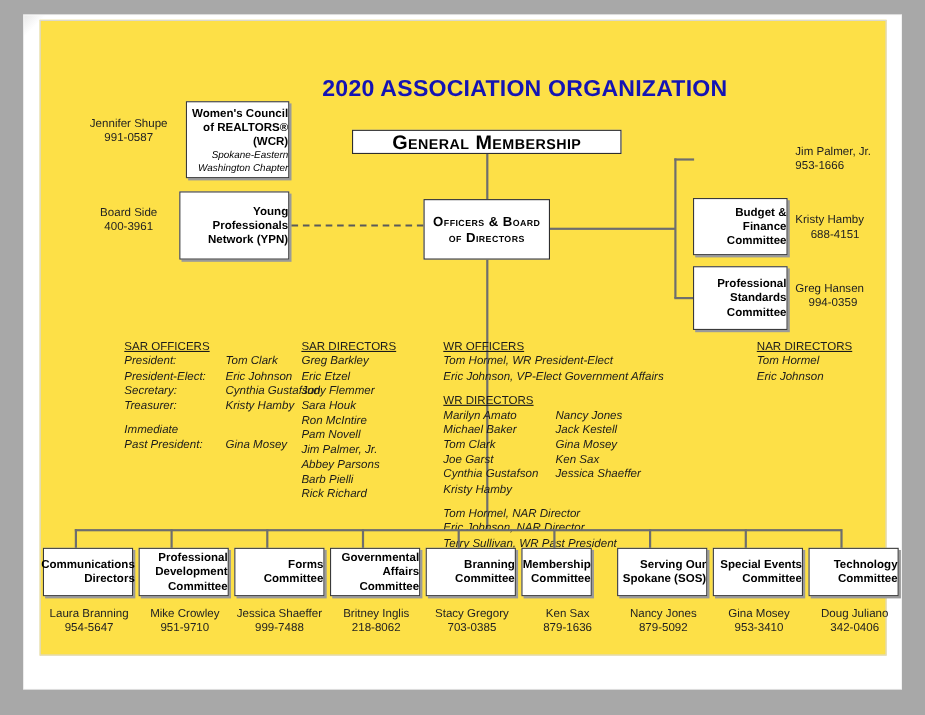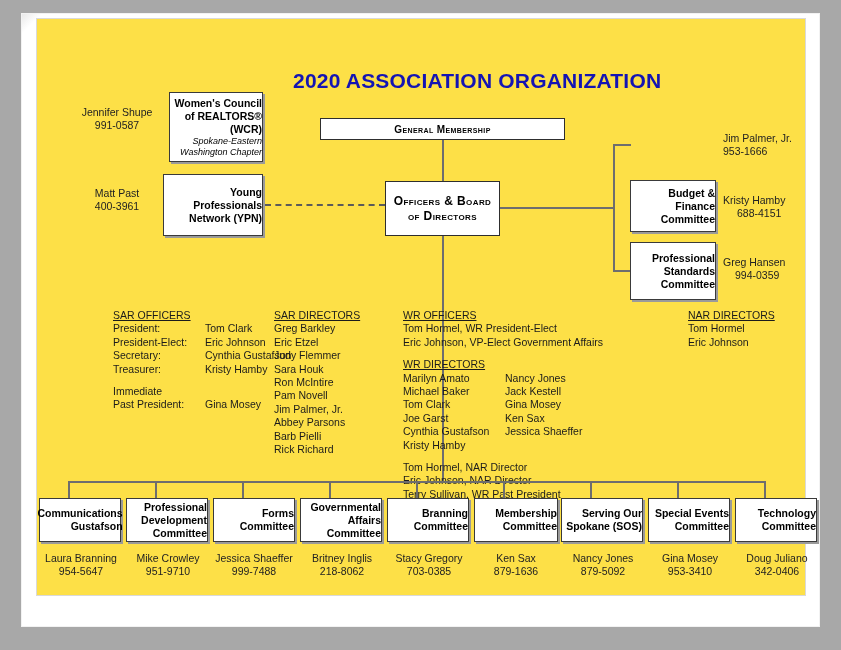--- a/index.html
+++ b/index.html
@@ -73,21 +73,21 @@
   .ln{position:absolute;background:#6e6e6e;}
   .hl{height:1.5px;}
   .vl{width:1.5px;}
   .dash{
     position:absolute;height:0;border-top:2px dashed #5a5a5a;
   }
 
   
   .roster{position:absolute;font-size:10.5px;color:#1b1b1b;line-height:13.4px;}
   .roster .hd{text-decoration:underline;white-space:nowrap;}
-  .roster .rw{white-space:nowrap;}
+  .roster .rw{white-space:nowrap;font-style:italic;}
   .roster .rw .k{display:inline-block;width:92px;}
   .roster .gap{height:9px;}
   .twocol{display:flex;}
   .twocol .c{min-width:102px;}
   .twocol .c2{min-width:100px;}
 </style>
 </head>
 <body>
 
 <div class="page">
@@ -99,30 +99,30 @@
       <div class="contact" style="left:32px;top:87px;width:96px;">
         <span>Jennifer Shupe</span><br>
         <span>991-0587</span>
       </div>
       <div class="box shadow" style="left:132px;top:73px;width:94px;height:70px;flex-direction:column;">
         <span>Women's Council of REALTORS® (WCR)</span>
         <span class="sub">Spokane-Eastern Washington Chapter</span>
       </div>
 
       <div class="contact" style="left:32px;top:168px;width:96px;">
-        <span>Matt Past</span><br>
+        <span>Board Side</span><br>
         <span>400-3961</span>
       </div>
       <div class="box shadow" style="left:126px;top:155px;width:100px;height:62px;">
         <span>Young Professionals Network (YPN)</span>
       </div>
 
       <div class="dash" style="left:228px;top:185px;width:120px;"></div>
 
-      <div class="bigbox" style="left:283px;top:99px;width:245px;height:22px;font-size:10px;">
+      <div class="bigbox" style="left:283px;top:99px;width:245px;height:22px;font-size:18px;">
         <span>General Membership</span>
       </div>
 
       <div class="ln vl" style="left:405px;top:121px;height:45px;"></div>
 
       <div class="bigbox" style="left:348px;top:162px;width:115px;height:55px;font-size:12px;padding:0 6px;line-height:15px;">
         <span>Officers &amp; Board of Directors</span>
       </div>
 
       <div class="ln hl" style="left:463px;top:188px;width:114px;"></div>
@@ -229,21 +229,21 @@
       <div class="ln vl" style="left:118px;top:462px;height:18px;"></div>
       <div class="ln vl" style="left:205px;top:462px;height:18px;"></div>
       <div class="ln vl" style="left:292px;top:462px;height:18px;"></div>
       <div class="ln vl" style="left:379px;top:462px;height:18px;"></div>
       <div class="ln vl" style="left:466px;top:462px;height:18px;"></div>
       <div class="ln vl" style="left:553px;top:462px;height:18px;"></div>
       <div class="ln vl" style="left:640px;top:462px;height:18px;"></div>
       <div class="ln vl" style="left:727px;top:462px;height:18px;"></div>
 
       <div class="box shadow" style="left:2px;top:479px;width:82px;height:44px;">
-        <span>Communications Gustafson</span>
+        <span>Communications Directors</span>
       </div>
       <div class="contact" style="left:-2px;top:533px;width:92px;">
         <span>Laura Branning</span><br>
         <span>954-5647</span>
       </div>
 
       <div class="box shadow" style="left:89px;top:479px;width:82px;height:44px;">
         <span>Professional Development Committee</span>
       </div>
       <div class="contact" style="left:85px;top:533px;width:92px;">
@@ -268,21 +268,21 @@
       </div>
 
       <div class="box shadow" style="left:350px;top:479px;width:82px;height:44px;">
         <span>Branning Committee</span>
       </div>
       <div class="contact" style="left:346px;top:533px;width:92px;">
         <span>Stacy Gregory</span><br>
         <span>703-0385</span>
       </div>
 
-      <div class="box shadow" style="left:437px;top:479px;width:84px;height:44px;">
+      <div class="box shadow" style="left:437px;top:479px;width:64px;height:44px;">
         <span>Membership Committee</span>
       </div>
       <div class="contact" style="left:433px;top:533px;width:92px;">
         <span>Ken Sax</span><br>
         <span>879-1636</span>
       </div>
 
       <div class="box shadow" style="left:524px;top:479px;width:82px;height:44px;">
         <span>Serving Our Spokane (SOS)</span>
       </div>

